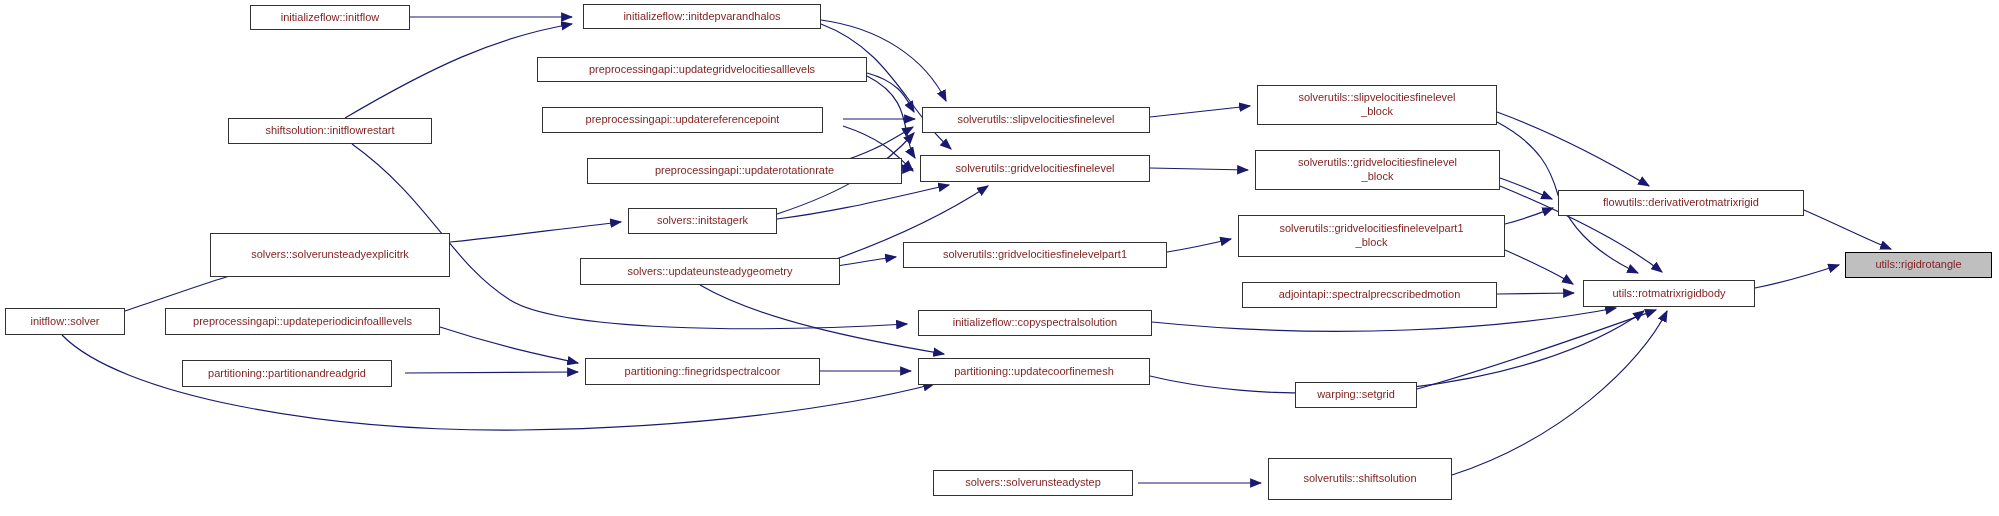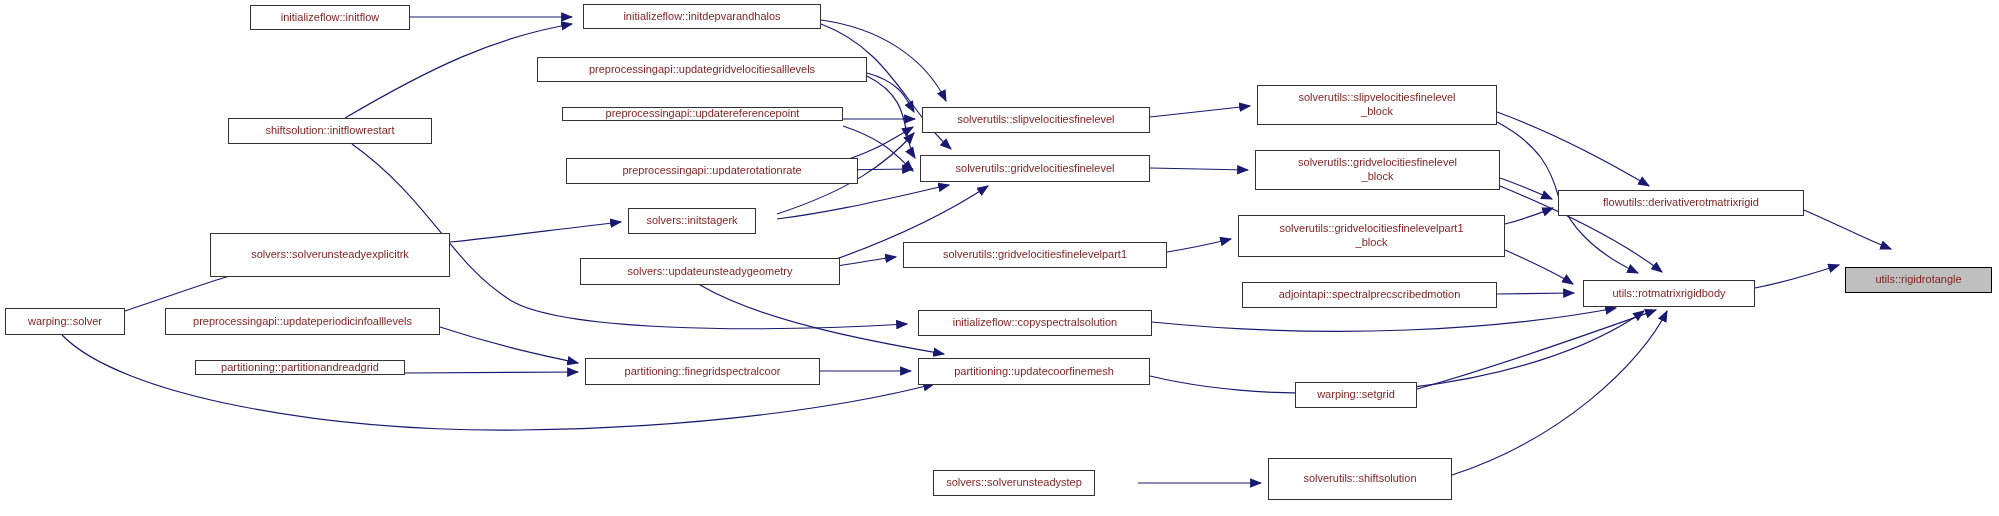--- a/index.html
+++ b/index.html
@@ -4,21 +4,21 @@
 <style>
   html,body{margin:0;padding:0;background:#ffffff;}
   #canvas{position:relative;width:1999px;height:516px;background:#ffffff;overflow:hidden;
           font-family:"Liberation Sans",sans-serif;}
   #edges{position:absolute;left:0;top:0;width:1999px;height:516px;}
   .edge{fill:none;stroke:#191970;stroke-width:1.15px;}
   .node{position:absolute;box-sizing:border-box;background:#ffffff;border:1px solid #323232;
         color:#7f1d1d;font-size:11px;line-height:1.25;display:flex;align-items:center;
         justify-content:center;text-align:center;white-space:pre-line;padding:1px 3px;
         cursor:pointer;}
-  .node.hl{background:#bfbfbf;border:1.6px solid #000;margin-top:15px;}
+  .node.hl{background:#bfbfbf;border:1.6px solid #000;}
 </style>
 </head>
 <body>
 
 <div id="canvas">
 
   <svg id="edges" viewBox="0 0 1999 516">
     <defs>
       <marker id="arrow" viewBox="0 0 10 8" refX="9" refY="4" markerWidth="10.5" markerHeight="8.5" orient="auto">
         <path d="M0,0 L10,4 L0,8 z" fill="#191970"></path>
@@ -61,36 +61,36 @@
     <path class="edge" marker-end="url(#arrow)" d="M 1417 389 C 1500 366 1600 330 1656 310"></path>
     <path class="edge" marker-end="url(#arrow)" d="M 1452 475 C 1560 440 1640 365 1667 311"></path>
     <path class="edge" marker-end="url(#arrow)" d="M 1138 483 L 1261 483"></path>
     <path class="edge" marker-end="url(#arrow)" d="M 1804 210 C 1845 228 1868 240 1891 249"></path>
     <path class="edge" marker-end="url(#arrow)" d="M 1755 288 C 1790 281 1812 274 1839 265"></path>
   </svg>
 
   <div class="node" style="left:250px;top:5px;width:160px;height:25px">initializeflow::initflow</div>
   <div class="node" style="left:583px;top:4px;width:238px;height:25px">initializeflow::initdepvarandhalos</div>
   <div class="node" style="left:537px;top:57px;width:330px;height:25px">preprocessingapi::updategridvelocitiesalllevels</div>
-  <div class="node" style="left:562px;top:107px;width:281px;height:14px">preprocessingapi::updatereferencepoint</div>
+  <div class="node" style="left:542px;top:107px;width:281px;height:26px">preprocessingapi::updatereferencepoint</div>
   <div class="node" style="left:228px;top:118px;width:204px;height:26px">shiftsolution::initflowrestart</div>
-  <div class="node" style="left:566px;top:158px;width:292px;height:26px">preprocessingapi::updaterotationrate</div>
+  <div class="node" style="left:587px;top:158px;width:315px;height:26px">preprocessingapi::updaterotationrate</div>
   <div class="node" style="left:922px;top:107px;width:228px;height:26px">solverutils::slipvelocitiesfinelevel</div>
   <div class="node" style="left:920px;top:155px;width:230px;height:27px">solverutils::gridvelocitiesfinelevel</div>
-  <div class="node" style="left:628px;top:208px;width:128px;height:26px">solvers::initstagerk</div>
+  <div class="node" style="left:628px;top:208px;width:149px;height:26px">solvers::initstagerk</div>
   <div class="node" style="left:210px;top:233px;width:240px;height:44px">solvers::solverunsteadyexplicitrk</div>
   <div class="node" style="left:580px;top:258px;width:260px;height:27px">solvers::updateunsteadygeometry</div>
   <div class="node" style="left:903px;top:242px;width:264px;height:26px">solverutils::gridvelocitiesfinelevelpart1</div>
-  <div class="node" style="left:5px;top:308px;width:120px;height:27px">warping::solver</div>
+  <div class="node" style="left:5px;top:308px;width:120px;height:27px">initflow::solver</div>
   <div class="node" style="left:165px;top:308px;width:275px;height:27px">preprocessingapi::updateperiodicinfoalllevels</div>
   <div class="node" style="left:918px;top:310px;width:234px;height:26px">initializeflow::copyspectralsolution</div>
-  <div class="node" style="left:195px;top:360px;width:210px;height:15px">partitioning::partitionandreadgrid</div>
+  <div class="node" style="left:182px;top:360px;width:210px;height:27px">partitioning::partitionandreadgrid</div>
   <div class="node" style="left:585px;top:358px;width:235px;height:27px">partitioning::finegridspectralcoor</div>
   <div class="node" style="left:918px;top:358px;width:232px;height:27px">partitioning::updatecoorfinemesh</div>
-  <div class="node" style="left:933px;top:470px;width:162px;height:26px">solvers::solverunsteadystep</div>
+  <div class="node" style="left:933px;top:470px;width:200px;height:26px">solvers::solverunsteadystep</div>
   <div class="node" style="left:1268px;top:458px;width:184px;height:42px">solverutils::shiftsolution</div>
   <div class="node" style="left:1257px;top:85px;width:240px;height:40px">solverutils::slipvelocitiesfinelevel
 _block</div>
   <div class="node" style="left:1255px;top:150px;width:245px;height:40px">solverutils::gridvelocitiesfinelevel
 _block</div>
   <div class="node" style="left:1238px;top:215px;width:267px;height:42px">solverutils::gridvelocitiesfinelevelpart1
 _block</div>
   <div class="node" style="left:1242px;top:282px;width:255px;height:26px">adjointapi::spectralprecscribedmotion</div>
   <div class="node" style="left:1295px;top:382px;width:122px;height:26px">warping::setgrid</div>
   <div class="node" style="left:1558px;top:190px;width:246px;height:26px">flowutils::derivativerotmatrixrigid</div>

